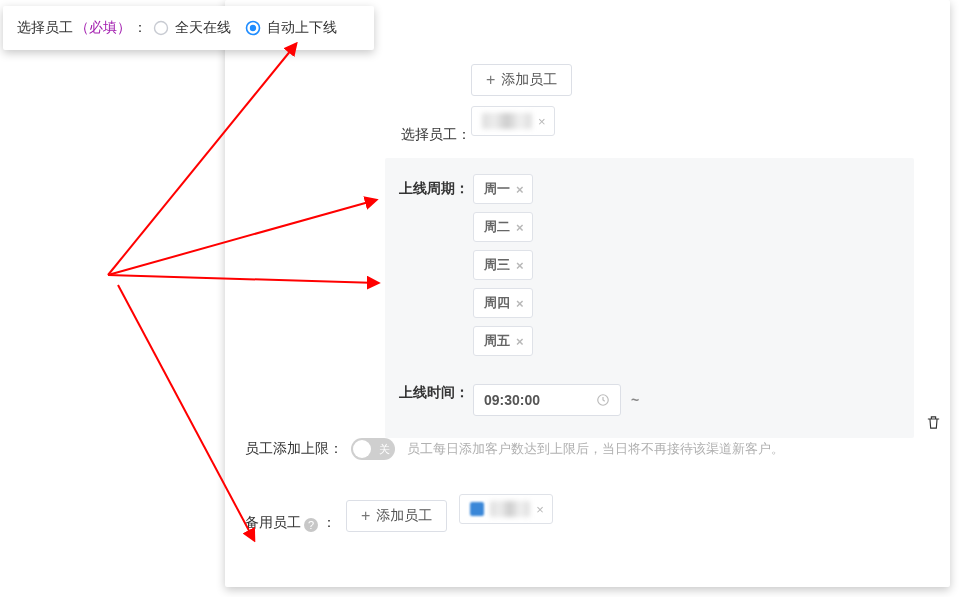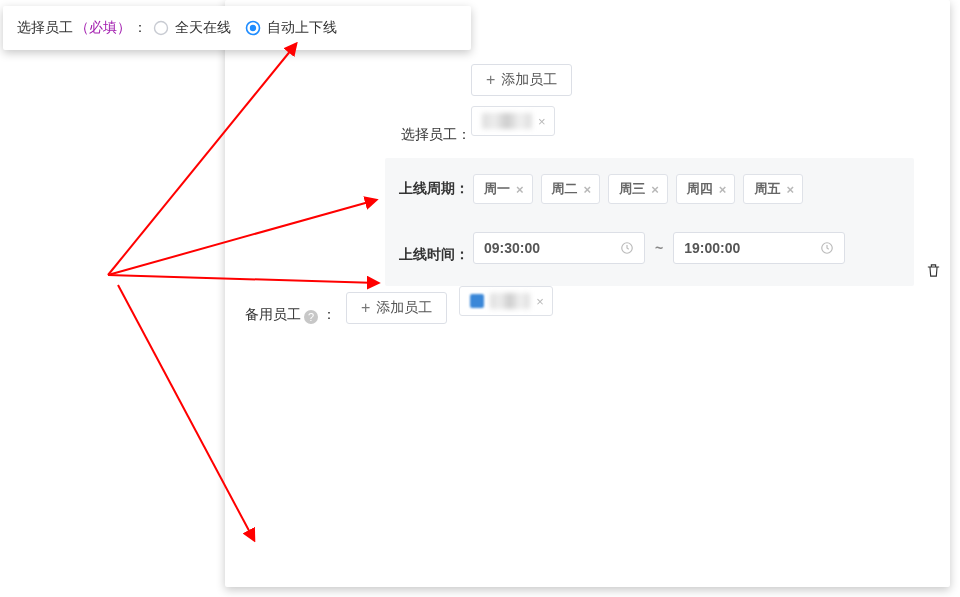--- a/index.html
+++ b/index.html
@@ -25,21 +25,21 @@
       box-shadow: 0 3px 10px rgba(0,0,0,0.22);
       border-radius: 2px;
       padding-top: 10px;
     }
 
     
     .top-ribbon {
       position: absolute;
       left: 3px;
       top: 6px;
-      width: 468px;
+      width: 371px;
       height: 44px;
       background: #fff;
       box-shadow: 0 3px 10px rgba(0,0,0,0.22);
       border-radius: 2px;
       display: flex;
       align-items: center;
       padding: 0 14px;
       z-index: 5;
     }
     .ribbon-label { color: #333; }
@@ -135,27 +135,28 @@
     .s-label {
       flex: 0 0 72px;
       text-align: right;
       color: #333;
       padding-top: 6px;
     }
     .tags-wrap {
       display: flex;
       flex-wrap: wrap;
       padding-left: 4px;
+      flex-direction: column;
     }
 
     .time-input {
       display: inline-flex;
       align-items: center;
       justify-content: space-between;
-      width: 172px;
+      width: 148px;
       height: 32px;
       border: 1px solid #dcdfe6;
       border-radius: 3px;
       background: #fff;
       padding: 0 10px;
       color: #555;
       cursor: pointer;
     }
     .time-sep { margin: 0 10px; color: #888; }
 
@@ -265,49 +266,50 @@
             <span>周四</span>
             <span class="x">×</span>
           </span>
         <span class="tag">
             <span>周五</span>
             <span class="x">×</span>
           </span>
       </div>
     </div>
 
-    <div class="schedule-row" style="align-items:flex-end;margin-top:20px;">
+    <div class="schedule-row" style="align-items:flex-start;margin-top:20px;">
       <div class="s-label" style="padding-top:0;">上线时间：</div>
       <div style="padding-left:4px; display:flex; align-items:center;">
         <div class="time-input">
           <span>09:30:00</span>
           <svg width="14" height="14" viewBox="0 0 24 24" fill="none" stroke="#bbb" stroke-width="2">
               <circle cx="12" cy="12" r="9"></circle>
               <path d="M12 7v5l3 2"></path>
             </svg>
         </div>
         <span class="time-sep">~</span>
-        <div class="time-input">
-          <span>19:00:00</span>
-          <svg width="14" height="14" viewBox="0 0 24 24" fill="none" stroke="#bbb" stroke-width="2">
-              <circle cx="12" cy="12" r="9"></circle>
-              <path d="M12 7v5l3 2"></path>
-            </svg>
-        </div>
       </div>
     </div>
 
     <span class="trash">
       <svg width="17" height="17" viewBox="0 0 24 24" fill="none" stroke="#333" stroke-width="1.6">
           <path d="M4 7h16M9 7V4h6v3M7 7l1 13h8l1-13"></path>
         </svg>
     </span>
   </div>
 
 
+  <div class="limit-row">
+    <span class="lbl">员工添加上限：</span>
+    <div class="switch">
+      <span class="knob"></span>
+      <span class="sw-label">关</span>
+    </div>
+    <span class="hint">员工每日添加客户数达到上限后，当日将不再接待该渠道新客户。</span>
+  </div>
 
   <div class="backup-row">
     <span class="lbl">备用员工</span>
     <span class="q">?</span>
     <span class="colon">：</span>
     <button class="add-btn" style="margin-right:12px;">
       <span class="plus">+</span>
       <span>添加员工</span>
     </button>
     <span class="tag">

